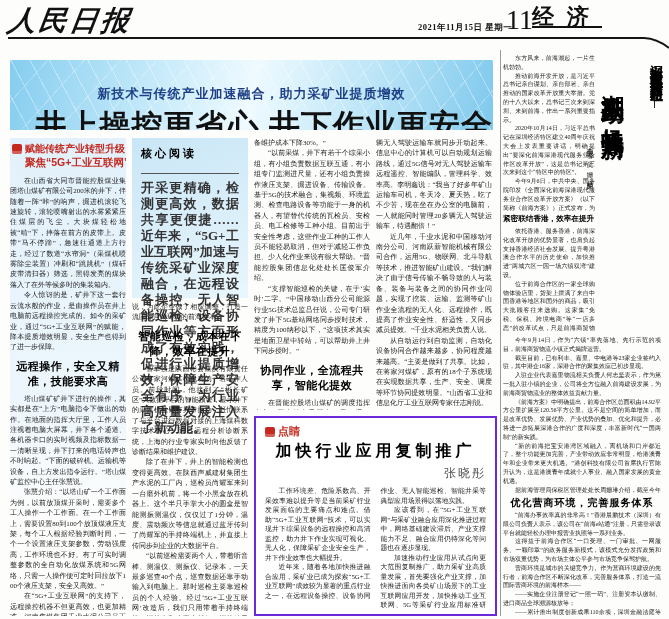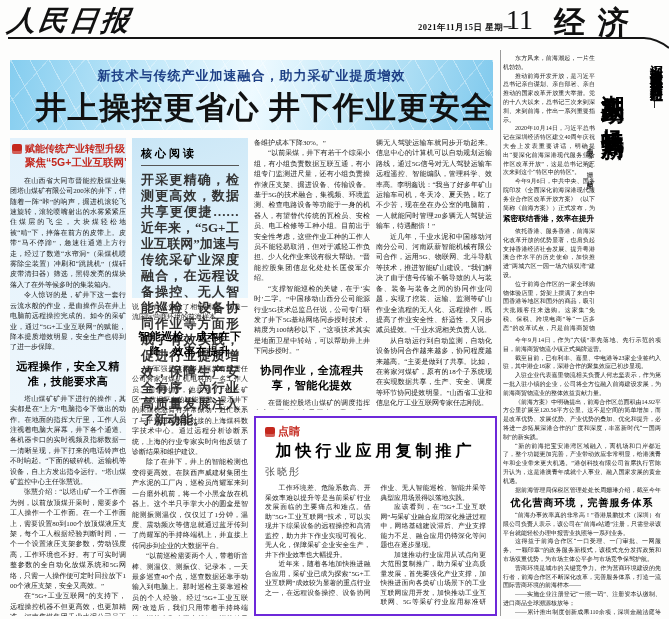--- a/index.html
+++ b/index.html
@@ -3,30 +3,30 @@
 <meta charset="utf-8">
 <style>
   html,body{margin:0;padding:0;background:#e8e8e8;}
   .page{position:relative;width:669px;height:619px;background:#fdfdfc;overflow:hidden;
         font-family:"Liberation Serif",serif;color:#111;}
   
   .masthead{position:absolute;left:8px;top:2px;font-size:28px;font-weight:bold;font-style:italic;
             letter-spacing:3px;transform:skewX(-8deg);white-space:nowrap;}
   .hdr-date{position:absolute;left:418px;top:22px;font-size:8.5px;font-weight:bold;letter-spacing:.5px;}
   .hdr-page{position:absolute;left:506px;top:4px;font-size:28px;}
-  .hdr-section{position:absolute;left:554px;top:2px;font-size:31px;font-weight:bold;letter-spacing:13px;white-space:nowrap;}
+  .hdr-section{position:absolute;left:532px;top:2px;font-size:22px;font-weight:bold;letter-spacing:13px;white-space:nowrap;text-decoration:underline;}
   .rule-main{position:absolute;left:8px;top:37px;width:636px;height:2px;background:#151515;}
   .rule-step{position:absolute;left:644px;top:37px;}
   
   .banner{position:absolute;left:10px;top:60px;width:483px;height:70px;overflow:hidden;
           background:linear-gradient(100deg,#85cdef 0%,#c6eafa 30%,#eefaff 50%,#bce5f7 74%,#7fc9ed 100%);}
   .banner::before{content:"";position:absolute;inset:0;opacity:.45;
           background:repeating-linear-gradient(62deg,transparent 0 16px,rgba(255,255,255,.8) 16px 17px),
                      repeating-linear-gradient(-48deg,transparent 0 26px,rgba(255,255,255,.6) 26px 27px);}
-  .banner-kicker{position:relative;text-align:center;padding-top:7px;font-size:13px;font-weight:bold;
+  .banner-kicker{position:relative;text-align:center;padding-top:25px;font-size:13px;font-weight:bold;
           color:#1d3f85;letter-spacing:1px;}
   .banner-headline{position:relative;text-align:right;margin-top:2px;font-size:31px;font-weight:bold;
           font-family:"Liberation Sans",sans-serif;letter-spacing:1px;white-space:nowrap;}
   
   .col{position:absolute;top:138px;width:116px;height:478px;overflow:hidden;font-size:7px;line-height:10.4px;
        text-align:justify;word-break:break-all;color:#1b1b1b;}
   #col1{left:10px;background:linear-gradient(180deg,#e2f1fb 0%,#edf6fc 55%,rgba(255,255,255,0) 80%);}
   #col2{left:132px;}
   #col3{left:254px;height:272px;}
   #col4{left:376px;height:272px;}
@@ -39,30 +39,30 @@
   .series-l1{display:flex;align-items:center;gap:3px;color:#c4281e;font-weight:bold;font-size:10px;
              font-family:"Liberation Sans",sans-serif;white-space:nowrap;}
   .red-icon{flex:0 0 auto;width:10px;height:10px;border-radius:2px;background:#c4281e;
             box-shadow:inset 0 -3px 0 rgba(255,255,255,.25);}
   .series-l2{color:#c4281e;font-weight:bold;font-size:10.5px;font-family:"Liberation Sans",sans-serif;
              margin-top:3px;padding-left:13px;white-space:nowrap;}
   
   .core{position:absolute;left:132px;top:138px;width:116px;height:160px;box-sizing:border-box;
         background:linear-gradient(160deg,#c9e6f6,#e9f6fd);padding:8px 9px;}
   .core-title{font-family:"Liberation Sans",sans-serif;font-weight:bold;font-size:11px;letter-spacing:3px;
-        padding-bottom:4px;border-bottom:1.5px solid #555;margin-bottom:6px;color:#000;}
+        padding-bottom:12px;border-bottom:1.5px solid #555;margin-bottom:6px;color:#000;}
   .core-body{font-size:13px;line-height:16px;font-weight:bold;color:#333;text-align:justify;word-break:break-all;}
   .spacer{height:164px;}
   
   .spot{position:absolute;left:254px;top:416px;width:243px;height:200px;box-sizing:border-box;
         border:2px solid #6d28d9;background:#fff;padding:6px 9px;overflow:hidden;}
   .spot-label{display:flex;align-items:center;gap:3px;color:#c4281e;font-weight:bold;font-size:11px;
         font-family:"Liberation Sans",sans-serif;}
   .spot-title{text-align:center;font-size:16px;font-weight:bold;letter-spacing:4px;margin-top:2px;color:#000;}
-  .spot-author{text-align:left;font-size:10px;color:#555;margin:3px 0 4px;letter-spacing:2px;}
+  .spot-author{text-align:right;font-size:12px;color:#555;margin:3px 0 4px;letter-spacing:2px;}
   .spot-body{column-count:2;column-gap:10px;font-size:6.8px;line-height:9.5px;text-align:justify;
         word-break:break-all;height:128px;overflow:hidden;color:#1b1b1b;}
   
   .divider{position:absolute;left:500px;top:50px;width:1px;height:566px;background:#9a9a9a;}
   .sb-kicker{position:absolute;left:647px;top:55px;height:320px;writing-mode:vertical-rl;
         font-size:13px;font-weight:bold;letter-spacing:1.5px;color:#000;}
   .sb-title{position:absolute;left:597px;top:76px;height:300px;writing-mode:vertical-rl;
         font-size:23px;font-weight:bold;letter-spacing:2px;color:#000;}
   .sb-byline{position:absolute;left:585px;top:142px;height:100px;writing-mode:vertical-rl;
         font-size:6.5px;color:#222;letter-spacing:1.5px;}

